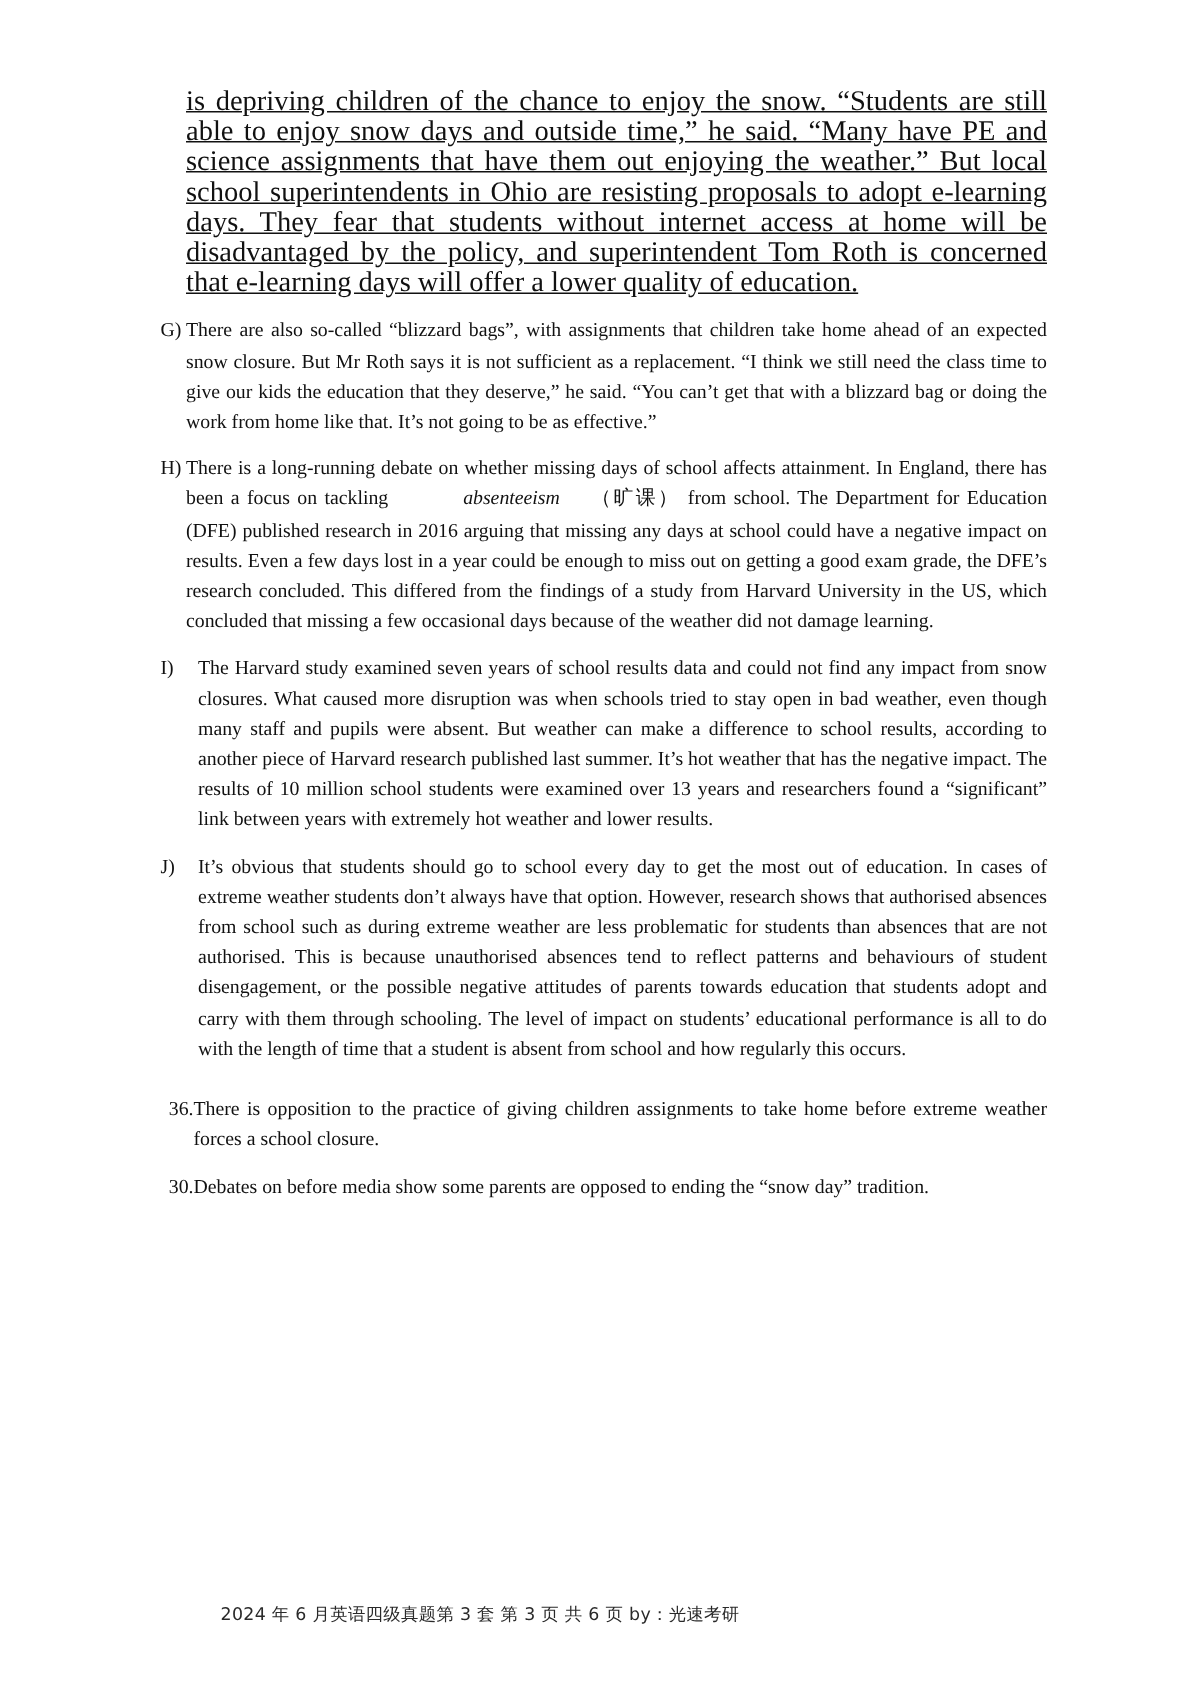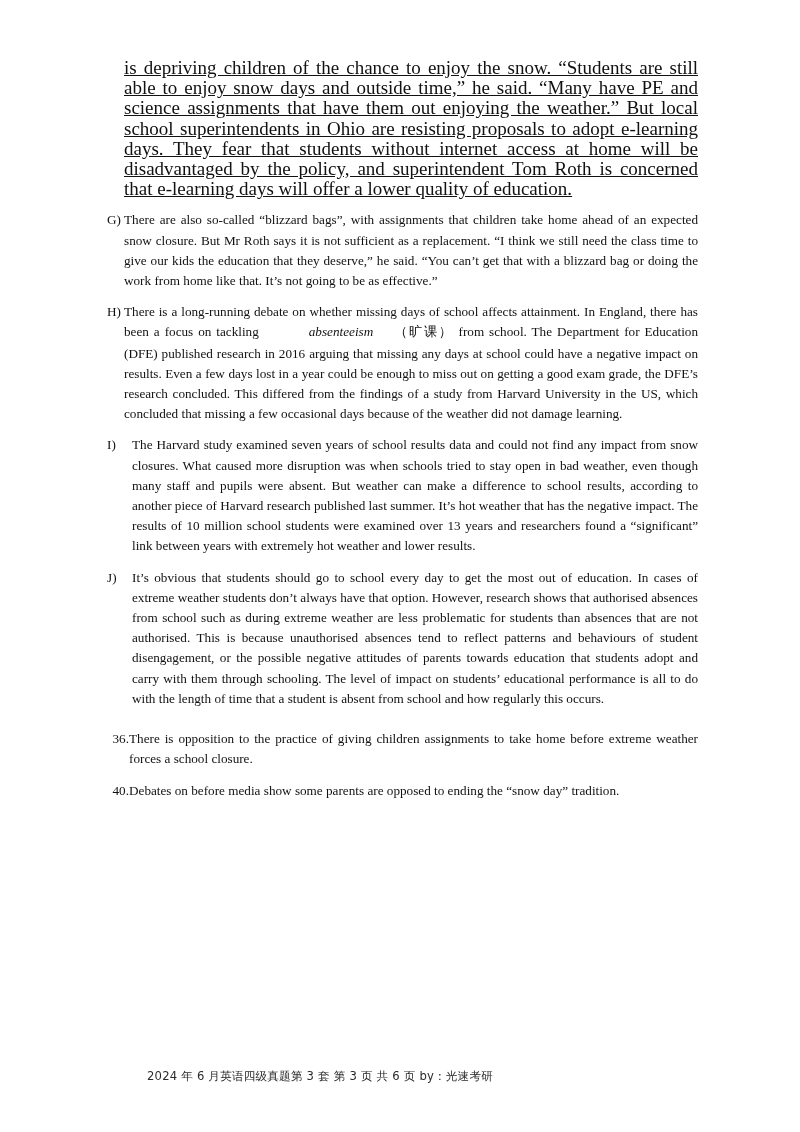--- a/index.html
+++ b/index.html
@@ -148,21 +148,21 @@
 
       <div class="qitem">
         <span class="qnum">36.</span>
         <span class="qtext">There is opposition to the practice of giving children assignments to take home before extreme weather forces a school closure.</span>
       </div>
 
 
 
 
       <div class="qitem">
-        <span class="qnum">40.</span>
+        <span class="qnum">30.</span>
         <span class="qtext">Debates on before media show some parents are opposed to ending the “snow day” tradition.</span>
       </div>
 
     </div>
 
   </div>
 
   <div class="footer">
     <span class="fcjk">2024 年 6 月英语四级真题第 3 套  第 3 页  共 6 页  by：光速考研</span>
   </div>

